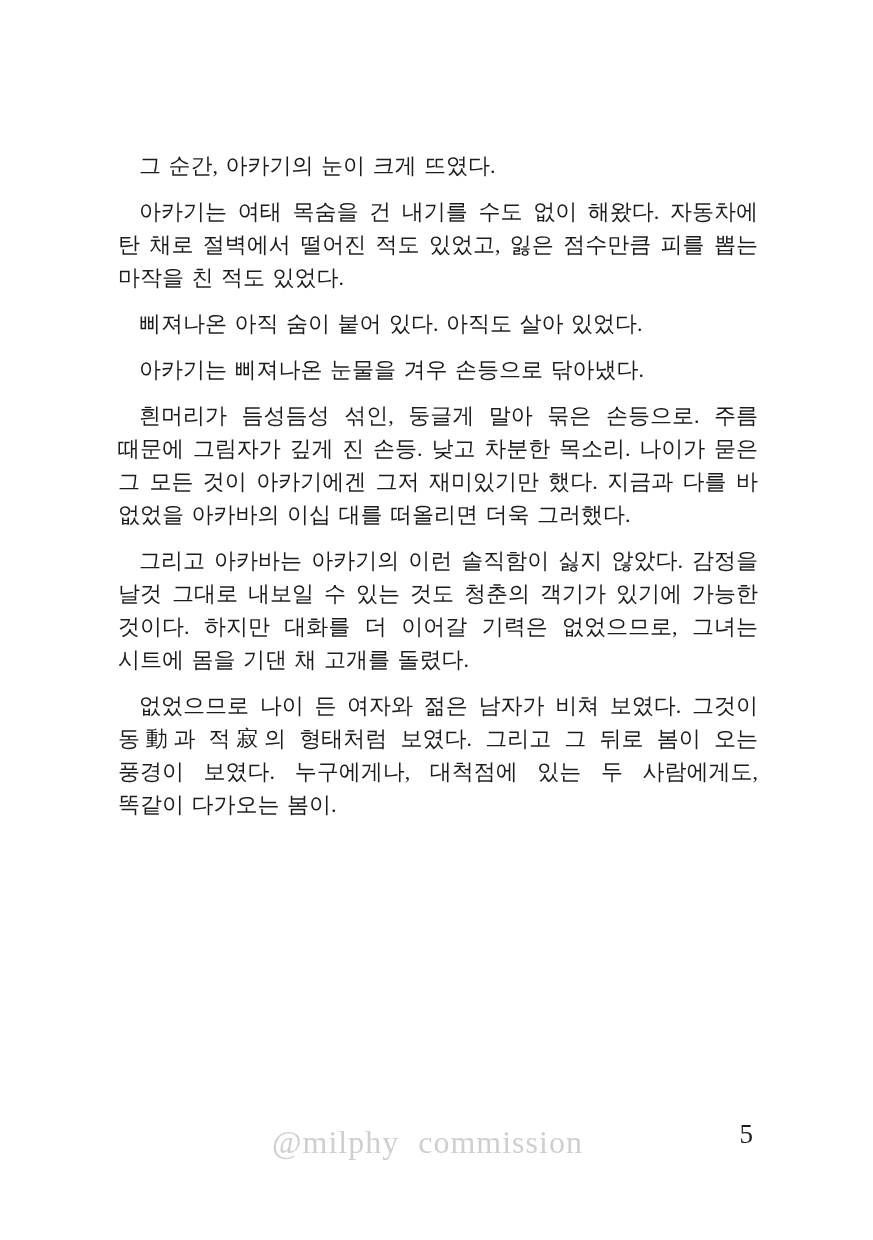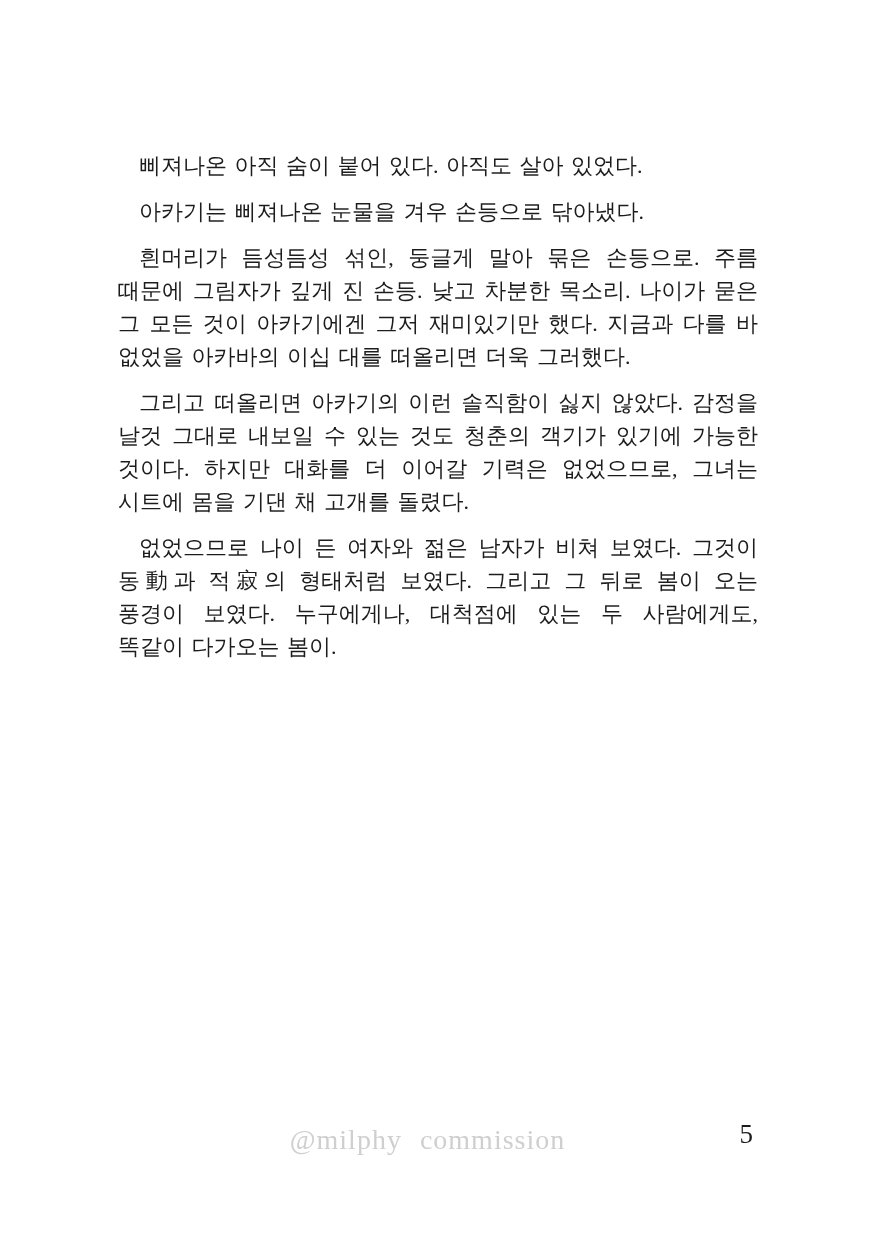--- a/index.html
+++ b/index.html
@@ -34,40 +34,42 @@
     text-indent: 21px;
     word-spacing: 2px;
     word-break: keep-all;
   }
   .footer-watermark {
     position: absolute;
     left: 0;
     right: 18px;
     top: 1124px;
     text-align: center;
-    font-size: 28px;
+    font-size: 32px;
     color: #cfcfcf;
     word-spacing: 10px;
     letter-spacing: 1px;
   }
   .footer-page-number {
     position: absolute;
     top: 1119px;
     right: 120px;
     font-size: 27px;
     color: #1c1c1c;
   }
 </style>
 </head>
 <body>
 
 <div class="page">
   <main class="content">
+    <p>그 순간, 아카기의 눈이 크게 뜨였다.</p>
+    <p>아카기는 여태 목숨을 건 내기를 수도 없이 해왔다. 자동차에 탄 채로 절벽에서 떨어진 적도 있었고, 잃은 점수만큼 피를 뽑는 마작을 친 적도 있었다.</p>
     <p>삐져나온 아직 숨이 붙어 있다. 아직도 살아 있었다.</p>
     <p>아카기는 삐져나온 눈물을 겨우 손등으로 닦아냈다.</p>
     <p>흰머리가 듬성듬성 섞인, 둥글게 말아 묶은 손등으로. 주름 때문에 그림자가 깊게 진 손등. 낮고 차분한 목소리. 나이가 묻은 그 모든 것이 아카기에겐 그저 재미있기만 했다. 지금과 다를 바 없었을 아카바의 이십 대를 떠올리면 더욱 그러했다.</p>
-    <p>그리고 떠올리면 아카기의 이런 솔직함이 싫지 않았다. 감정을 날것 그대로 내보일 수 있는 것도 청춘의 객기가 있기에 가능한 것이다. 하지만 대화를 더 이어갈 기력은 없었으므로, 그녀는 시트에 몸을 기댄 채 고개를 돌렸다.</p>
+    <p>그리고 아카바는 아카기의 이런 솔직함이 싫지 않았다. 감정을 날것 그대로 내보일 수 있는 것도 청춘의 객기가 있기에 가능한 것이다. 하지만 대화를 더 이어갈 기력은 없었으므로, 그녀는 시트에 몸을 기댄 채 고개를 돌렸다.</p>
     <p>없었으므로 나이 든 여자와 젊은 남자가 비쳐 보였다. 그것이 동動과 적寂의 형태처럼 보였다. 그리고 그 뒤로 봄이 오는 풍경이 보였다. 누구에게나, 대척점에 있는 두 사람에게도, 똑같이 다가오는 봄이.</p>
   </main>
 
   <div class="footer-watermark">@milphy commission</div>
   <div class="footer-page-number">5</div>
 </div>
 
 </body></html>

